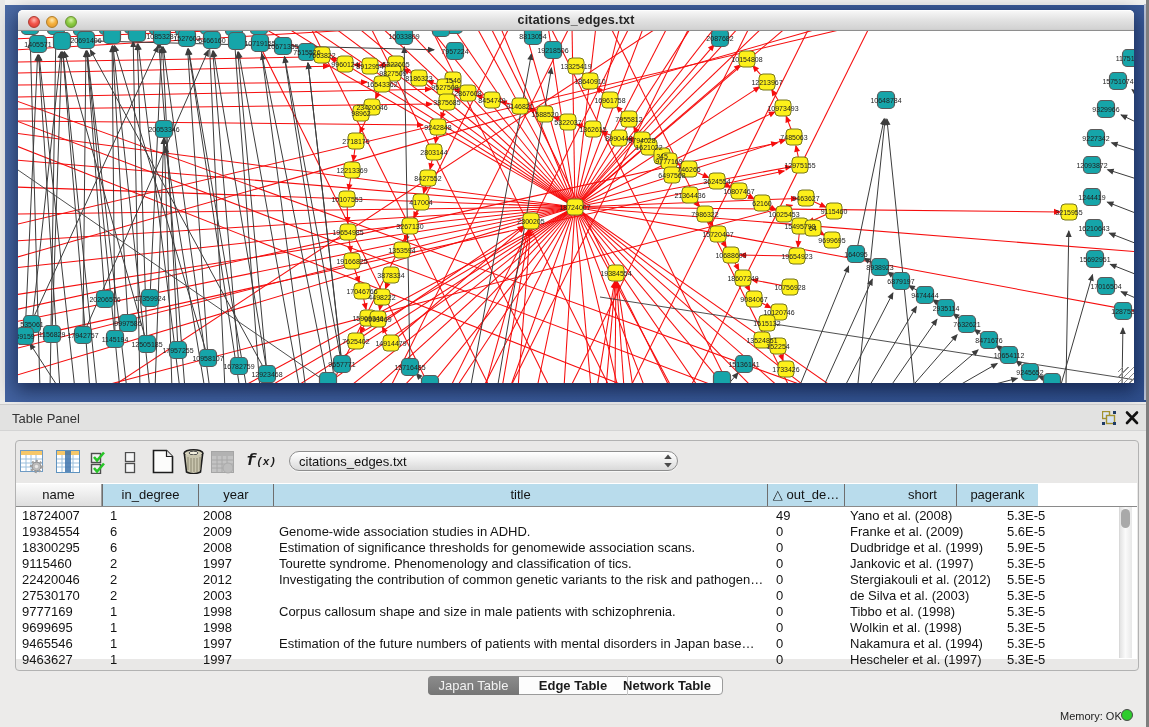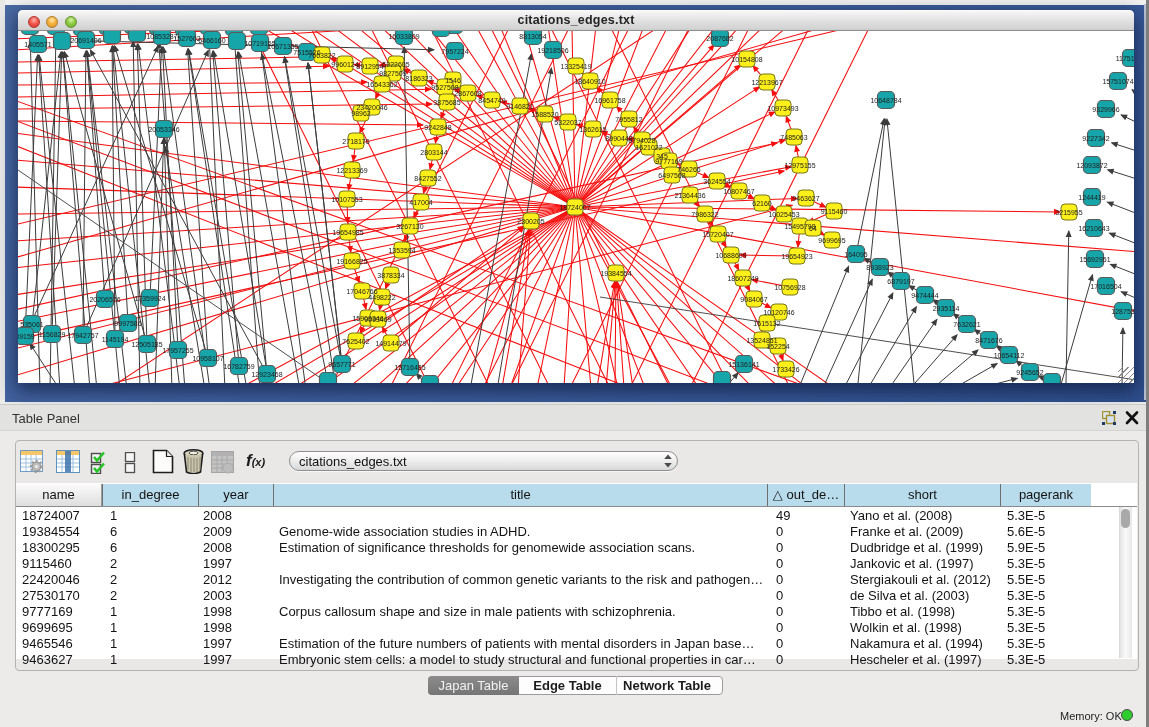--- a/index.html
+++ b/index.html
@@ -30,21 +30,21 @@
 #tpbar { left:0; top:404px; width:1146px; height:27px; background:#e2e2e1;
   border-top:1px solid #cbcbcb; border-bottom:1px solid #d4d4d4; }
 #tptitle { left:12px; top:411px; font-size:13px; color:#333; }
 #floatico { left:1102px; top:411px; }
 #closex { left:1125px; top:410px; }
 #panelbg { left:0; top:431px; width:1146px; height:296px; background:#ecebea; }
 #container { left:15px; top:440px; width:1124px; height:231px; background:#e9e8e7;
   border:1px solid #b2b2b2; border-radius:4px; }
 
 .ico { position:absolute; top:450px; }
-#fx { left:246px; top:451px; font-family:Liberation Sans, sans-serif; font-style:italic;
+#fx { left:246px; top:451px; font-family:Liberation Mono, monospace; font-style:italic;
   font-weight:bold; color:#1a1a1a; font-size:17px; }
 #fx span { font-size:11px; }
 #dropdown { left:289px; top:451px; width:389px; height:20px; border:1px solid #8e8e8e;
   border-radius:10px; background:linear-gradient(#ffffff,#efefef 45%,#d9d9d9);
   box-shadow:0 1px 1px rgba(255,255,255,.7); }
 #ddtext { left:299px; top:454px; font-size:13px; color:#111; }
 
 #tablewrap { left:16px; top:483px; width:1121px; height:176px; background:#fff; }
 .th { position:absolute; top:484px; height:22px; background:#b9dcec;
   border-left:1px solid #6e6e6e; font-size:13px; color:#131313; text-align:center;
@@ -57,21 +57,21 @@
 #scrolltrack { left:1119px; top:507px; width:13px; height:151px;
   background:linear-gradient(90deg,#e3e3e3,#fafafa 45%,#e8e8e8); border-left:1px solid #d9d9d9; }
 #scrollthumb { left:1121px; top:509px; width:9px; height:19px; background:#a9a9a9;
   border-radius:5px; }
 
 #tabs { left:428px; top:676px; width:295px; height:19px; border:1px solid #9b9b9b;
   border-radius:4px; background:#fdfdfd; overflow:hidden; }
 #tab1 { left:428px; top:676px; width:91px; height:19px; border-radius:4px 0 0 4px;
   background:linear-gradient(#8c8c8c,#757575); color:#f2f2f2; font-size:13px;
   text-align:center; line-height:19px; }
-#tab2 { left:519px; top:676px; width:98px; height:19px; color:#1c1c1c; font-size:13px;
+#tab2 { left:519px; top:676px; width:109px; height:19px; color:#1c1c1c; font-size:13px;
   font-weight:bold; text-align:center; line-height:19px; border-right:1px solid #c4c4c4; }
 #tab3 { left:612px; top:676px; width:110px; height:19px; color:#1c1c1c; font-size:13px;
   font-weight:bold; text-align:center; line-height:19px; }
 #memory { left:1060px; top:710px; font-size:11px; color:#222; }
 #memdot { left:1121px; top:709px; width:12px; height:12px; border-radius:50%;
   background:#2ecc2e; border:1px solid #4a4a4a; }
 </style></head>
 <body>
 <div class="abs" id="blue"></div>
 <div class="abs" id="topstrip"></div>
@@ -698,21 +698,21 @@
  <path d="M5 13.5 L8.8 9 H1.2 z" fill="#4a4a4a"></path>
 </svg>
 
 <div class="abs" id="tablewrap"></div>
 <div class="abs th" id="th-name">name</div>
 <div class="abs th" style="left:102px;width:96px">in_degree</div>
 <div class="abs th" style="left:198px;width:75px">year</div>
 <div class="abs th" style="left:273px;width:494px">title</div>
 <div class="abs th" style="left:767px;width:77px">△ out_de…</div>
 <div class="abs th" style="left:844px;width:156px">short</div>
-<div class="abs th" style="left:1000px;width:91px">pagerank</div>
+<div class="abs th" style="left:956px;width:82px">pagerank</div>
 <div class="abs" id="thead-border"></div>
 <div class="tr" style="top:508px">
     <span style="left:22px">18724007</span>
     <span style="left:110px">1</span>
     <span style="left:203px">2008</span>
     <span style="left:776px">49</span>
     <span style="left:850px">Yano et al. (2008)</span>
     <span style="left:1007px">5.3E-5</span>
   </div>
 <div class="tr" style="top:524px">
@@ -730,20 +730,21 @@
     <span style="left:203px">2008</span>
     <span style="left:279px">Estimation of significance thresholds for genomewide association scans.</span>
     <span style="left:776px">0</span>
     <span style="left:850px">Dudbridge et al. (1999)</span>
     <span style="left:1007px">5.9E-5</span>
   </div>
 <div class="tr" style="top:556px">
     <span style="left:22px">9115460</span>
     <span style="left:110px">2</span>
     <span style="left:203px">1997</span>
+    <span style="left:279px">Tourette syndrome. Phenomenology and classification of tics.</span>
     <span style="left:776px">0</span>
     <span style="left:850px">Jankovic et al. (1997)</span>
     <span style="left:1007px">5.3E-5</span>
   </div>
 <div class="tr" style="top:572px">
     <span style="left:22px">22420046</span>
     <span style="left:110px">2</span>
     <span style="left:203px">2012</span>
     <span style="left:279px">Investigating the contribution of common genetic variants to the risk and pathogen…</span>
     <span style="left:776px">0</span>
@@ -781,21 +782,20 @@
     <span style="left:203px">1997</span>
     <span style="left:279px">Estimation of the future numbers of patients with mental disorders in Japan base…</span>
     <span style="left:776px">0</span>
     <span style="left:850px">Nakamura et al. (1994)</span>
     <span style="left:1007px">5.3E-5</span>
   </div>
 <div class="tr" style="top:652px">
     <span style="left:22px">9463627</span>
     <span style="left:110px">1</span>
     <span style="left:203px">1997</span>
-    <span style="left:279px">Embryonic stem cells: a model to study structural and functional properties in car…</span>
     <span style="left:776px">0</span>
     <span style="left:850px">Hescheler et al. (1997)</span>
     <span style="left:1007px">5.3E-5</span>
   </div>
 <div class="abs" id="scrolltrack"></div>
 <div class="abs" id="scrollthumb"></div>
 
 <div class="abs" id="tabs"></div>
 <div class="abs" id="tab1">Japan Table</div>
 <div class="abs" id="tab2">Edge Table</div>

